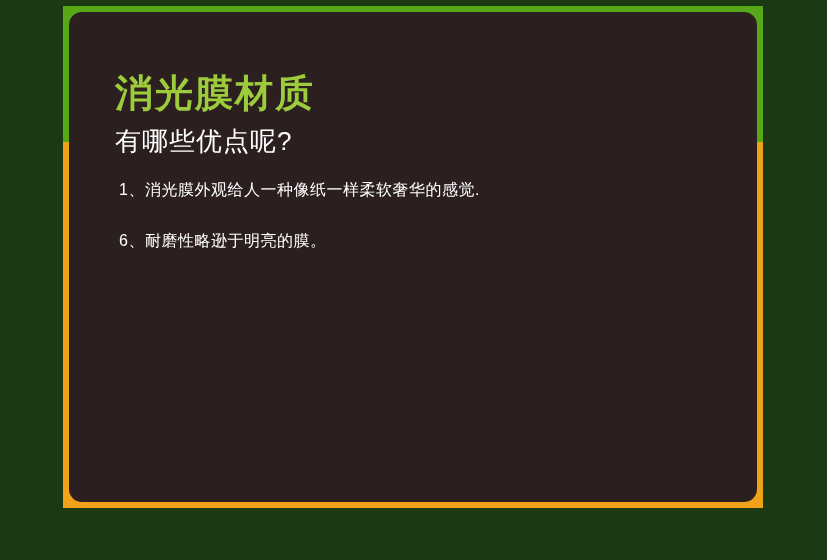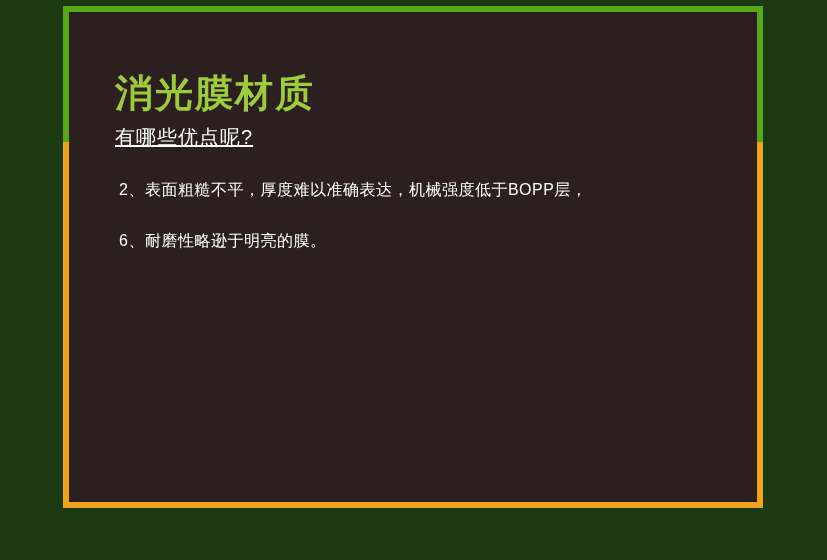--- a/index.html
+++ b/index.html
@@ -31,40 +31,40 @@
     box-sizing: border-box;
     background: linear-gradient(to bottom, #57a818 0px, #57a818 136px, #f0a31a 136px, #f0a31a 100%);
     padding: 6px;
   }
   .inner {
     position: relative;
     width: 100%;
     height: 100%;
     background: #2b1f20;
     box-sizing: border-box;
+    border-radius: 13px;
   }
   .title {
     position: absolute;
     left: 46px;
     top: 56px;
     font-size: 38px;
     font-weight: bold;
     color: #9ccb3b;
     letter-spacing: 2px;
     white-space: nowrap;
   }
   .subtitle {
     position: absolute;
     left: 46px;
     top: 112px;
-    font-size: 20px;
+    font-size: 26px;
     color: #ffffff;
     letter-spacing: 1px;
     white-space: nowrap;
-    text-decoration: underline;
   }
   .bullets {
     position: absolute;
     left: 50px;
     top: 168px;
     width: 620px;
   }
   .bullet {
     font-size: 16px;
     color: #ffffff;
@@ -76,18 +76,18 @@
 </style>
 </head>
 <body>
 
 <div class="slide">
   <div class="frame">
     <div class="inner">
       <div class="title">消光膜材质</div>
       <div class="subtitle">有哪些优点呢?</div>
       <div class="bullets">
-        <div class="bullet">2、表面粗糙不平，厚度难以准确表达，机械强度低于BOPP层，</div>
+        <div class="bullet">1、消光膜外观给人一种像纸一样柔软奢华的感觉.</div>
         <div class="bullet">6、耐磨性略逊于明亮的膜。</div>
       </div>
     </div>
   </div>
 </div>
 
 </body></html>

